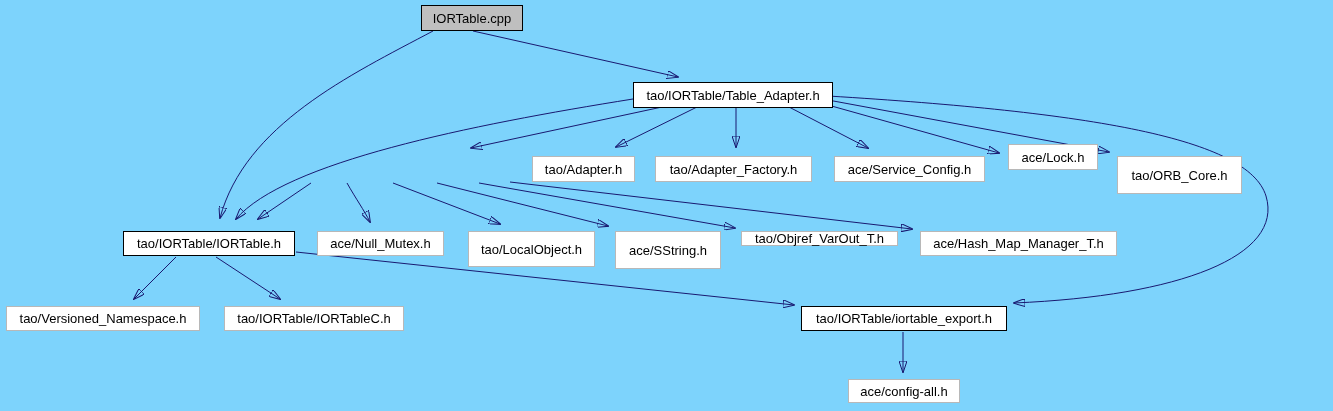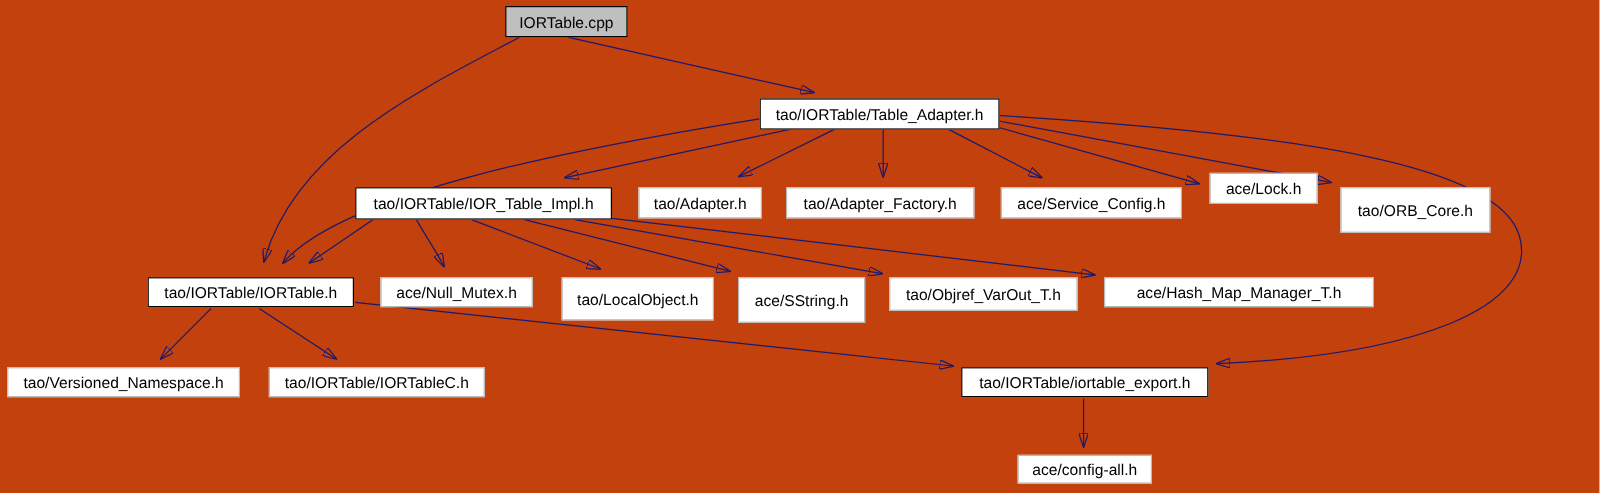--- a/index.html
+++ b/index.html
@@ -1,19 +1,19 @@
 <!DOCTYPE html>
 <html><head>
 <meta charset="utf-8">
 <style>
   html,body{margin:0;padding:0;background:#ffffff;}
   #graph{
     position:relative;
     width:1333px;height:411px;
-    background:#c2410c;
+    background:#7dd3fc;
     font-family:"Liberation Sans","DejaVu Sans",sans-serif;
     overflow:hidden;
   }
   #edges{position:absolute;left:0;top:0;z-index:1;}
   #edges path{stroke:#191970;stroke-width:1;fill:none;}
   .node{
     position:absolute;
     z-index:2;
     box-sizing:border-box;
     background:#ffffff;
@@ -59,43 +59,42 @@
     <path d="M176,257 L134,299" marker-end="url(#arrow)"></path>
     <path d="M216,257 L280,299" marker-end="url(#arrow)"></path>
     <path d="M296,252 L794,305" marker-end="url(#arrow)"></path>
     <path d="M903,332 L903,372" marker-end="url(#arrow)"></path>
   </svg>
 
   <div class="node root" style="left:421px;top:5px;width:102px;height:26px">IORTable.cpp</div>
 
   <div class="node strong" style="left:633px;top:82px;width:200px;height:26px">tao/IORTable/Table_Adapter.h</div>
 
-  <div class="node strong" style="left:296px;top:156px;width:214px;height:27px">tao/IORTable/IOR_Table_Impl.h</div>
 
   <div class="node" style="left:532px;top:156px;width:103px;height:26px">tao/Adapter.h</div>
 
   <div class="node" style="left:655px;top:156px;width:157px;height:26px">tao/Adapter_Factory.h</div>
 
   <div class="node" style="left:834px;top:156px;width:151px;height:26px">ace/Service_Config.h</div>
 
   <div class="node" style="left:1008px;top:144px;width:90px;height:26px">ace/Lock.h</div>
 
   <div class="node" style="left:1117px;top:156px;width:125px;height:38px">tao/ORB_Core.h</div>
 
   <div class="node strong" style="left:123px;top:231px;width:172px;height:25px">tao/IORTable/IORTable.h</div>
 
   <div class="node" style="left:317px;top:231px;width:127px;height:25px">ace/Null_Mutex.h</div>
 
   <div class="node" style="left:468px;top:231px;width:127px;height:36px">tao/LocalObject.h</div>
 
   <div class="node" style="left:615px;top:231px;width:106px;height:38px">ace/SString.h</div>
 
-  <div class="node" style="left:741px;top:231px;width:157px;height:28px">tao/Objref_VarOut_T.h</div>
+  <div class="node" style="left:741px;top:231px;width:157px;height:15px">tao/Objref_VarOut_T.h</div>
 
-  <div class="node" style="left:920px;top:231px;width:225px;height:25px">ace/Hash_Map_Manager_T.h</div>
+  <div class="node" style="left:920px;top:231px;width:197px;height:25px">ace/Hash_Map_Manager_T.h</div>
 
   <div class="node" style="left:6px;top:306px;width:194px;height:25px">tao/Versioned_Namespace.h</div>
 
   <div class="node" style="left:224px;top:306px;width:180px;height:25px">tao/IORTable/IORTableC.h</div>
 
   <div class="node strong" style="left:801px;top:306px;width:206px;height:25px">tao/IORTable/iortable_export.h</div>
 
   <div class="node" style="left:848px;top:379px;width:112px;height:24px">ace/config-all.h</div>
 
 </div>

